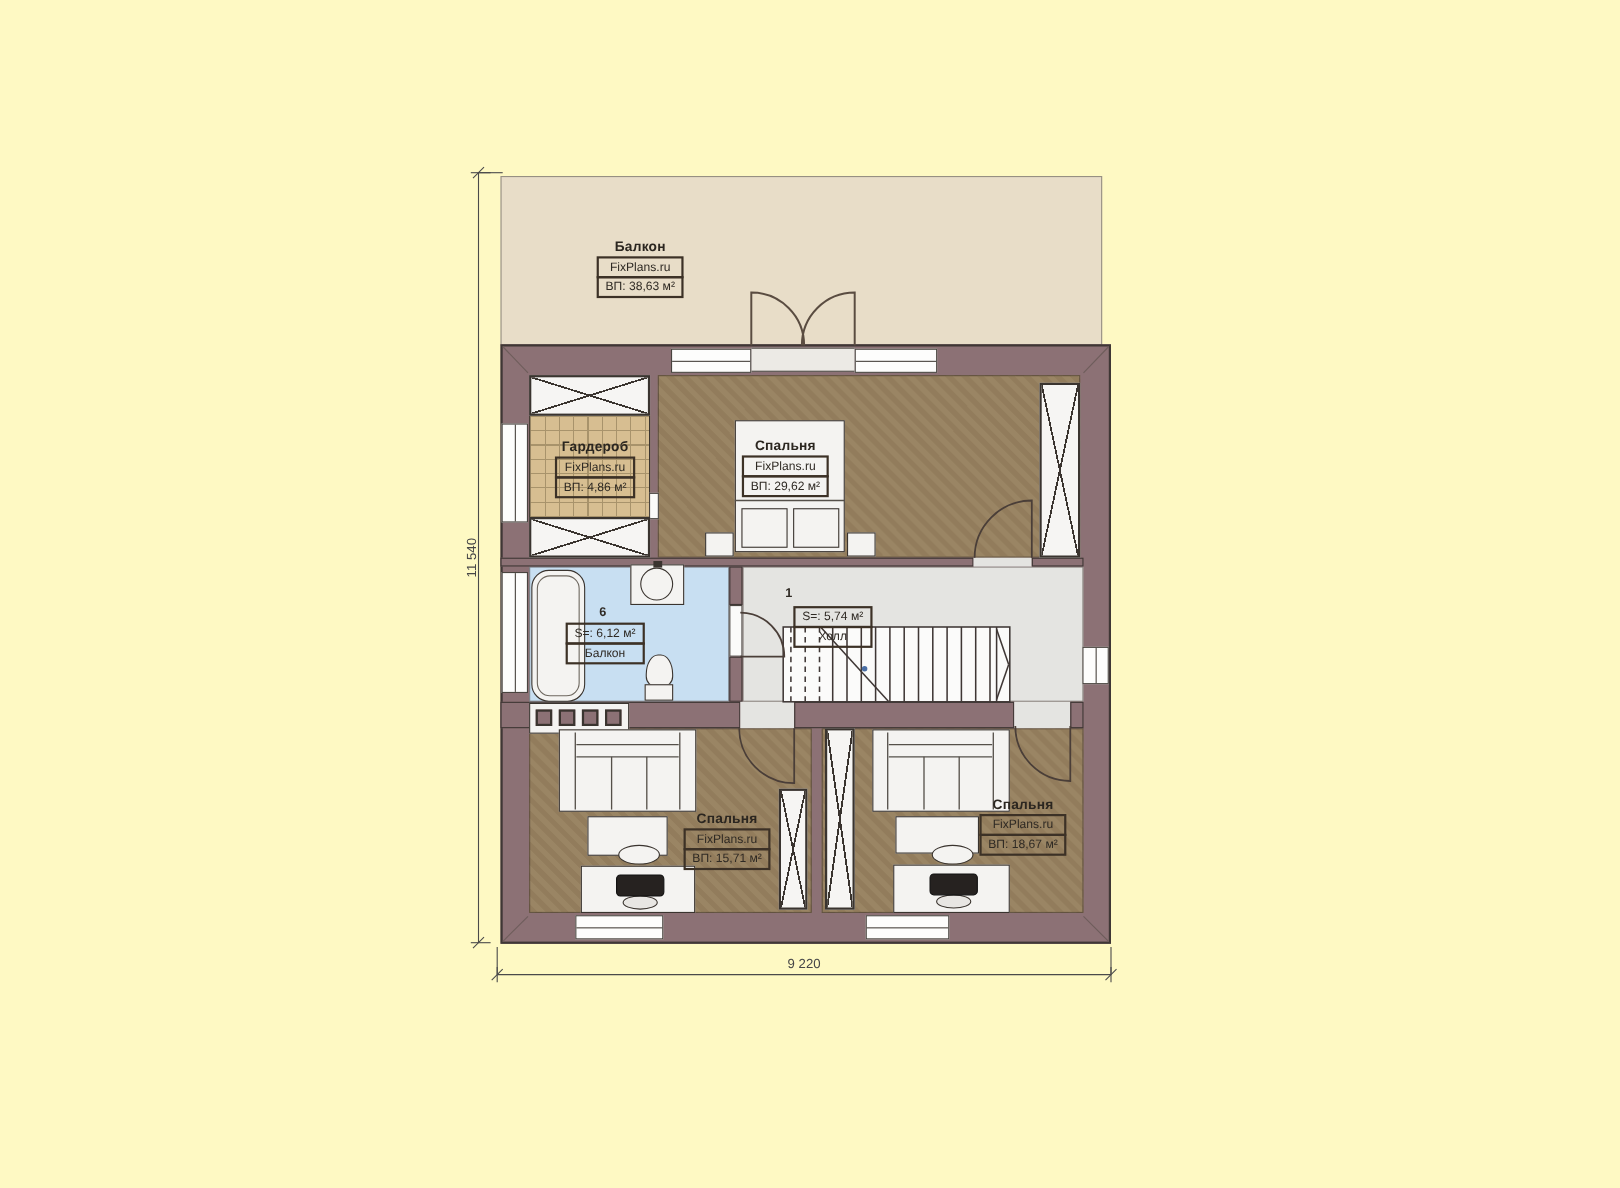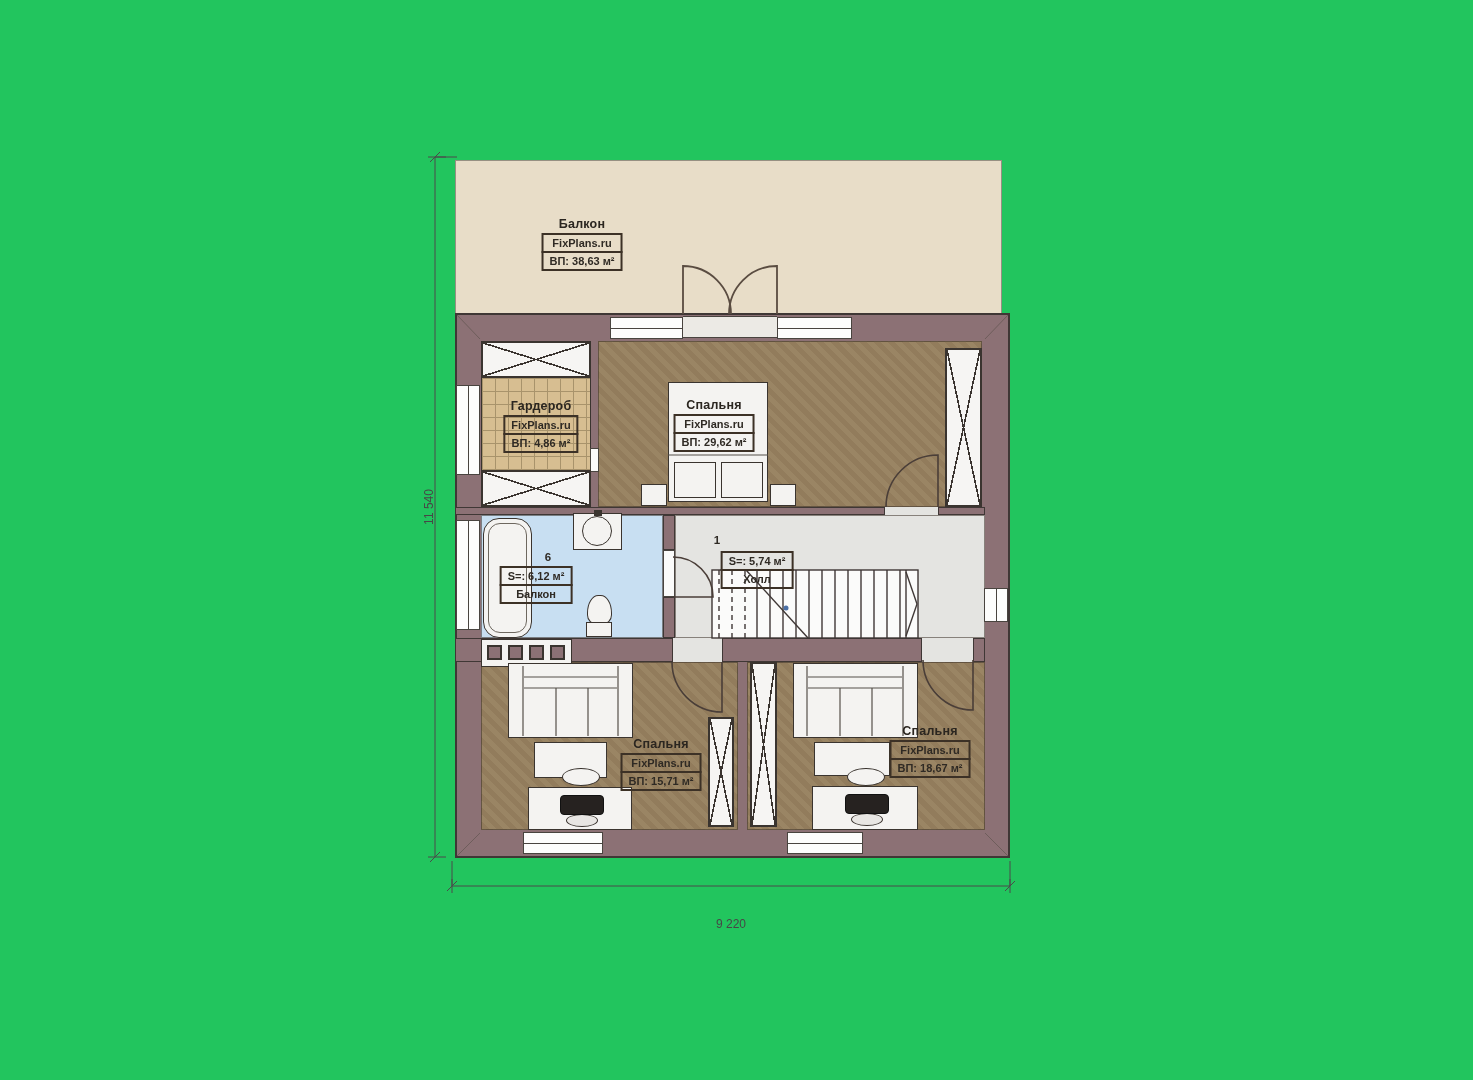--- a/index.html
+++ b/index.html
@@ -1,16 +1,16 @@
 <!DOCTYPE html>
 <html><head>
 <meta charset="utf-8">
 <style>
   html,body{margin:0;padding:0;background:#ffffff;}
-  .plan{position:relative;width:1473px;height:1080px;background:#22c55e;overflow:hidden;
+  .plan{position:relative;width:1473px;height:1080px;background:#fef9c3;overflow:hidden;
         font-family:"Liberation Sans", sans-serif;}
   .abs{position:absolute;box-sizing:border-box;}
   
   .balcony{background:#e8ddc8;border:1px solid #969082;z-index:0;}
   .building{background:#8c7175;border:2px solid #3f3735;z-index:1;}
   .floor{z-index:2;border:1px solid rgba(58,48,40,.55);}
   .floor-brown{background:#97815f;
      background-image:repeating-linear-gradient(45deg, rgba(0,0,0,.035) 0 5px, rgba(255,255,255,.03) 5px 10px);}
   .floor-blue{background:#c8dff2;}
   .floor-gray{background:#e4e4e1;}
@@ -36,21 +36,21 @@
   .chair-seat{background:#e8e6e3;border:1.5px solid #3a342f;border-radius:50%;z-index:4;}
   
   .win{background:#fdfdfc;border:1px solid #49443f;z-index:4;}
   .win-h:after{content:"";position:absolute;left:0;right:0;top:50%;height:1px;background:#49443f;}
   .win-v:after{content:"";position:absolute;top:0;bottom:0;left:50%;width:1px;background:#49443f;}
   .threshold{background:#eceae5;border-top:1.5px solid #49443f;border-bottom:1.5px solid #49443f;z-index:3;}
   .doorway-white{background:#fbfbfa;border:1px solid #49443f;z-index:3;}
   
   .label-group{position:absolute;transform:translateX(-50%);text-align:center;z-index:6;white-space:nowrap;}
   .room-name{font-size:12.5px;font-weight:bold;color:#2b2620;letter-spacing:.2px;margin-bottom:2px;}
-  .label-box{display:block;border:2px solid #3c3126;padding:0 6px;font-size:11px;font-weight:bold;
+  .label-box{display:block;border:2px solid #3c3126;padding:0 6px;font-size:11px;font-weight:normal;
      color:#2f2a24;line-height:16px;background:transparent;}
   .label-box + .label-box{margin-top:-2px;}
   .room-number{position:absolute;font-size:11.5px;font-weight:bold;color:#2f2a24;z-index:6;transform:translateX(-50%);}
   .dim-text{position:absolute;font-size:12px;color:#474747;z-index:6;}
   svg.overlay{position:absolute;left:0;top:0;z-index:5;}
 </style>
 </head>
 <body>
 
 <div class="plan">
@@ -224,21 +224,21 @@
     <span class="label-box">ВП: 4,86 м²</span>
   </div>
 
   <div class="label-group" style="left:714px;top:398px;">
     <div class="room-name">Спальня</div>
     <span class="label-box">FixPlans.ru</span>
     <span class="label-box">ВП: 29,62 м²</span>
   </div>
 
   <div class="room-number" style="left:548px;top:551px;">6</div>
-  <div class="label-group" style="left:536px;top:566px;">
+  <div class="label-group" style="left:550px;top:566px;">
     <span class="label-box">S=: 6,12 м²</span>
     <span class="label-box">Балкон</span>
   </div>
 
   <div class="room-number" style="left:717px;top:534px;">1</div>
   <div class="label-group" style="left:757px;top:551px;">
     <span class="label-box">S=: 5,74 м²</span>
     <span class="label-box">Холл</span>
   </div>
 
@@ -248,15 +248,15 @@
     <span class="label-box">ВП: 15,71 м²</span>
   </div>
 
   <div class="label-group" style="left:930px;top:724px;">
     <div class="room-name">Спальня</div>
     <span class="label-box">FixPlans.ru</span>
     <span class="label-box">ВП: 18,67 м²</span>
   </div>
 
   <div class="dim-text" style="left:399px;top:500px;width:60px;text-align:center;transform:rotate(-90deg);">11 540</div>
-  <div class="dim-text" style="left:731px;top:917px;transform:translateX(-50%);">9 220</div>
+  <div class="dim-text" style="left:731px;top:869px;transform:translateX(-50%);">9 220</div>
 
 </div>
 
 </body></html>

